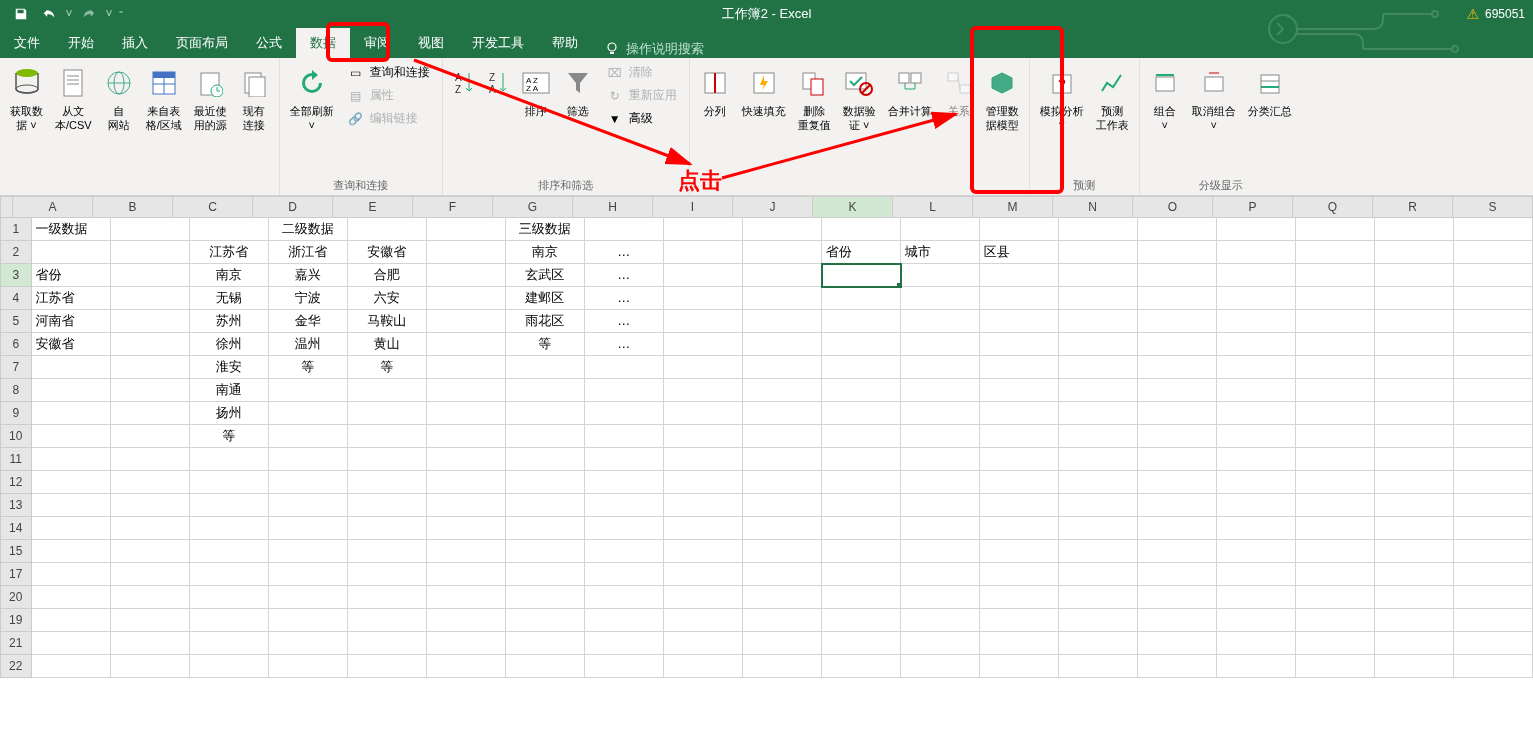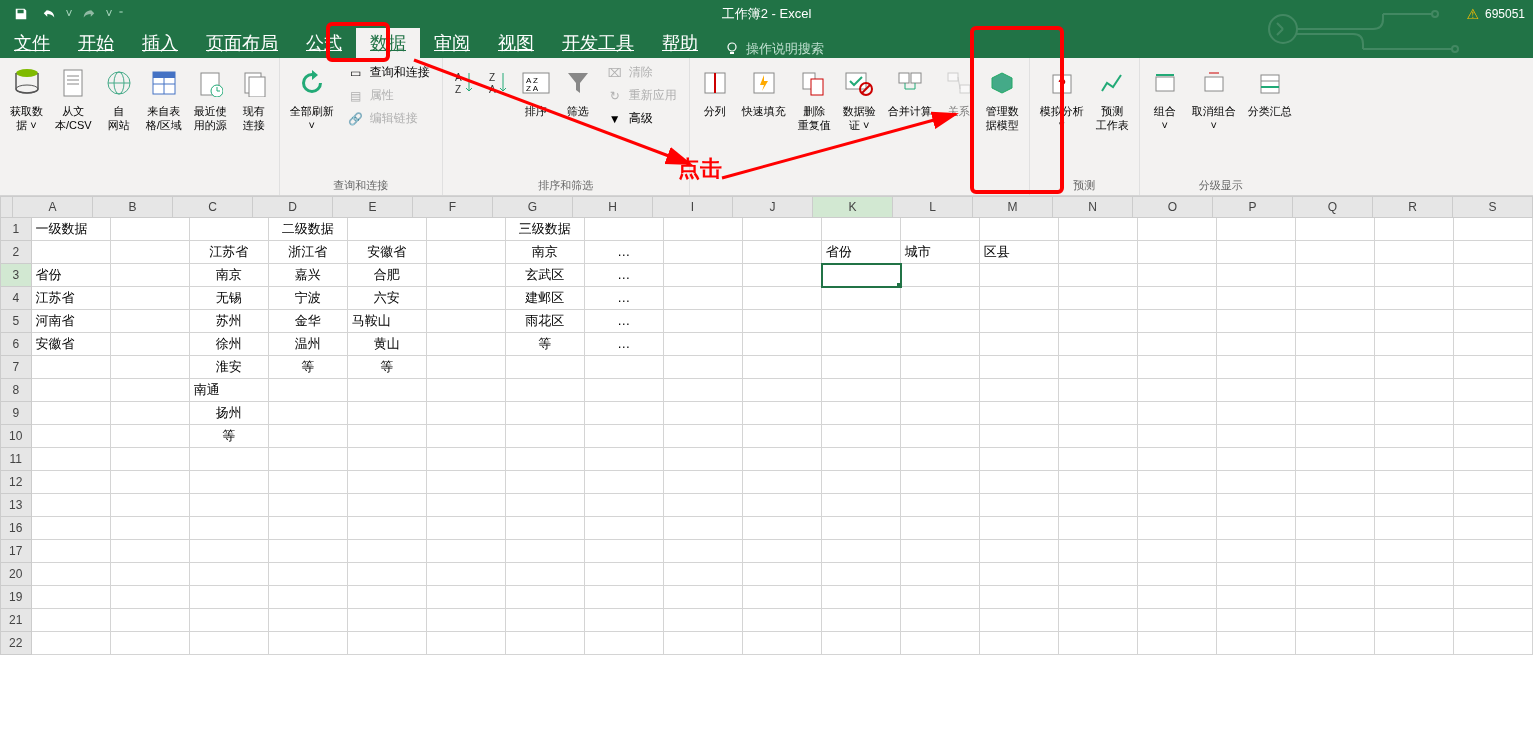--- a/index.html
+++ b/index.html
@@ -10,21 +10,21 @@
   .qat { display: flex; align-items: center; gap: 2px; padding-left: 8px; }
   .qat-btn { width: 26px; height: 26px; display: flex; align-items: center; justify-content: center; color: #fff; cursor: pointer; }
   .qat-btn svg { width: 14px; height: 14px; fill: #fff; }
   .qat-divider { width: 10px; text-align: center; color: #a9d6be; }
   .title-text { position: absolute; left: 50%; transform: translateX(-50%); color: #fff; font-size: 13px; }
   .title-right { position: absolute; right: 8px; display: flex; align-items: center; gap: 6px; color: #fff; }
   .warn-icon { color: #ffc000; font-size: 14px; }
   
   
   .tabs { height: 30px; background: #217346; display: flex; align-items: flex-end; color: #fff; }
-  .tab { padding: 6px 14px; font-size: 18px; cursor: pointer; height: 30px; display: flex; align-items: center; text-decoration: underline; }
+  .tab { padding: 6px 14px; font-size: 13px; cursor: pointer; height: 30px; display: flex; align-items: center; }
   .tab.active { background: #f3f2f1; color: #217346; }
   .tell-me { display: flex; align-items: center; gap: 6px; padding: 0 12px; color: #c0e0d0; font-size: 13px; }
   .bulb { width: 16px; height: 16px; }
   
   
   .ribbon { background: #f3f2f1; height: 138px; display: flex; border-bottom: 1px solid #d4d4d4; position: relative; }
   .ribbon-group { display: flex; flex-direction: column; position: relative; border-right: 1px solid #e0e0e0; padding: 2px 4px 0 4px; }
   .group-body { flex: 1; display: flex; align-items: flex-start; }
   .group-label { height: 20px; text-align: center; font-size: 11px; color: #666; line-height: 20px; }
   .big-btn { display: flex; flex-direction: column; align-items: center; justify-content: flex-start; padding: 4px 6px 2px 6px; cursor: pointer; min-width: 42px; }
@@ -126,21 +126,21 @@
     <line x1="24" y1="6" x2="300" y2="110" stroke="#ff0000" stroke-width="3" marker-end="url(#ah1)"></line>
   </svg>
   <svg class="anno-arrow" style="left:716px; top:50px; width:260px; height:80px;">
     <defs>
         <marker id="ah2" markerWidth="10" markerHeight="10" refX="8" refY="3" orient="auto">
           <path d="M0,0 L0,6 L9,3 z" fill="#ff0000"></path>
         </marker>
       </defs>
     <line x1="6" y1="70" x2="240" y2="6" stroke="#ff0000" stroke-width="3" marker-end="url(#ah2)"></line>
   </svg>
-  <div class="anno-text" style="left:678px; top:96px;">点击</div>
+  <div class="anno-text" style="left:678px; top:108px;">点击</div>
 
   <div class="ribbon-group">
     <div class="group-body">
       <div class="big-btn">
         <div class="ico">
             <svg width="28" height="30" viewBox="0 0 28 30">
               <ellipse cx="14" cy="5" rx="11" ry="4" fill="#7fba00"></ellipse>
               <path d="M3 5v16c0 2.2 4.9 4 11 4s11-1.8 11-4V5" fill="none" stroke="#555" stroke-width="1.5"></path>
               <ellipse cx="14" cy="21" rx="11" ry="4" fill="none" stroke="#555"></ellipse>
             </svg>
@@ -541,21 +541,21 @@
         <div class="cell" style="width: 80px;"></div>
         <div class="cell" style="width: 80px;"></div>
         <div class="cell" style="width: 80px;"></div>
       </div>
       <div class="row">
         <div class="row-h">5</div>
         <div class="cell" style="width: 80px;">河南省</div>
         <div class="cell" style="width: 80px;"></div>
         <div class="cell" style="width: 80px; text-align: center;">苏州</div>
         <div class="cell" style="width: 80px; text-align: center;">金华</div>
-        <div class="cell" style="width: 80px; text-align: left;">马鞍山</div>
+        <div class="cell" style="width: 80px; text-align: center;">马鞍山</div>
         <div class="cell" style="width: 80px;"></div>
         <div class="cell" style="width: 80px; text-align: center;">雨花区</div>
         <div class="cell" style="width: 80px; text-align: center;">…</div>
         <div class="cell" style="width: 80px;"></div>
         <div class="cell" style="width: 80px;"></div>
         <div class="cell" style="width: 80px;"></div>
         <div class="cell" style="width: 80px;"></div>
         <div class="cell" style="width: 80px;"></div>
         <div class="cell" style="width: 80px;"></div>
         <div class="cell" style="width: 80px;"></div>
@@ -605,21 +605,21 @@
         <div class="cell" style="width: 80px;"></div>
         <div class="cell" style="width: 80px;"></div>
         <div class="cell" style="width: 80px;"></div>
         <div class="cell" style="width: 80px;"></div>
         <div class="cell" style="width: 80px;"></div>
       </div>
       <div class="row">
         <div class="row-h">8</div>
         <div class="cell" style="width: 80px;"></div>
         <div class="cell" style="width: 80px;"></div>
-        <div class="cell" style="width: 80px; text-align: left;">南通</div>
+        <div class="cell" style="width: 80px; text-align: center;">南通</div>
         <div class="cell" style="width: 80px; text-align: center;"></div>
         <div class="cell" style="width: 80px; text-align: center;"></div>
         <div class="cell" style="width: 80px;"></div>
         <div class="cell" style="width: 80px; text-align: center;"></div>
         <div class="cell" style="width: 80px; text-align: center;"></div>
         <div class="cell" style="width: 80px;"></div>
         <div class="cell" style="width: 80px;"></div>
         <div class="cell" style="width: 80px;"></div>
         <div class="cell" style="width: 80px;"></div>
         <div class="cell" style="width: 80px;"></div>
@@ -734,21 +734,43 @@
         <div class="cell" style="width: 80px;"></div>
         <div class="cell" style="width: 80px;"></div>
         <div class="cell" style="width: 80px;"></div>
         <div class="cell" style="width: 80px;"></div>
         <div class="cell" style="width: 80px;"></div>
         <div class="cell" style="width: 80px;"></div>
         <div class="cell" style="width: 80px;"></div>
         <div class="cell" style="width: 80px;"></div>
       </div>
       <div class="row">
-        <div class="row-h">16</div>
+        <div class="row-h">14</div>
+        <div class="cell" style="width: 80px;"></div>
+        <div class="cell" style="width: 80px;"></div>
+        <div class="cell" style="width: 80px; text-align: center;"></div>
+        <div class="cell" style="width: 80px; text-align: center;"></div>
+        <div class="cell" style="width: 80px; text-align: center;"></div>
+        <div class="cell" style="width: 80px;"></div>
+        <div class="cell" style="width: 80px; text-align: center;"></div>
+        <div class="cell" style="width: 80px; text-align: center;"></div>
+        <div class="cell" style="width: 80px;"></div>
+        <div class="cell" style="width: 80px;"></div>
+        <div class="cell" style="width: 80px;"></div>
+        <div class="cell" style="width: 80px;"></div>
+        <div class="cell" style="width: 80px;"></div>
+        <div class="cell" style="width: 80px;"></div>
+        <div class="cell" style="width: 80px;"></div>
+        <div class="cell" style="width: 80px;"></div>
+        <div class="cell" style="width: 80px;"></div>
+        <div class="cell" style="width: 80px;"></div>
+        <div class="cell" style="width: 80px;"></div>
+      </div>
+      <div class="row">
+        <div class="row-h">15</div>
         <div class="cell" style="width: 80px;"></div>
         <div class="cell" style="width: 80px;"></div>
         <div class="cell" style="width: 80px; text-align: center;"></div>
         <div class="cell" style="width: 80px; text-align: center;"></div>
         <div class="cell" style="width: 80px; text-align: center;"></div>
         <div class="cell" style="width: 80px;"></div>
         <div class="cell" style="width: 80px; text-align: center;"></div>
         <div class="cell" style="width: 80px; text-align: center;"></div>
         <div class="cell" style="width: 80px;"></div>
         <div class="cell" style="width: 80px;"></div>

